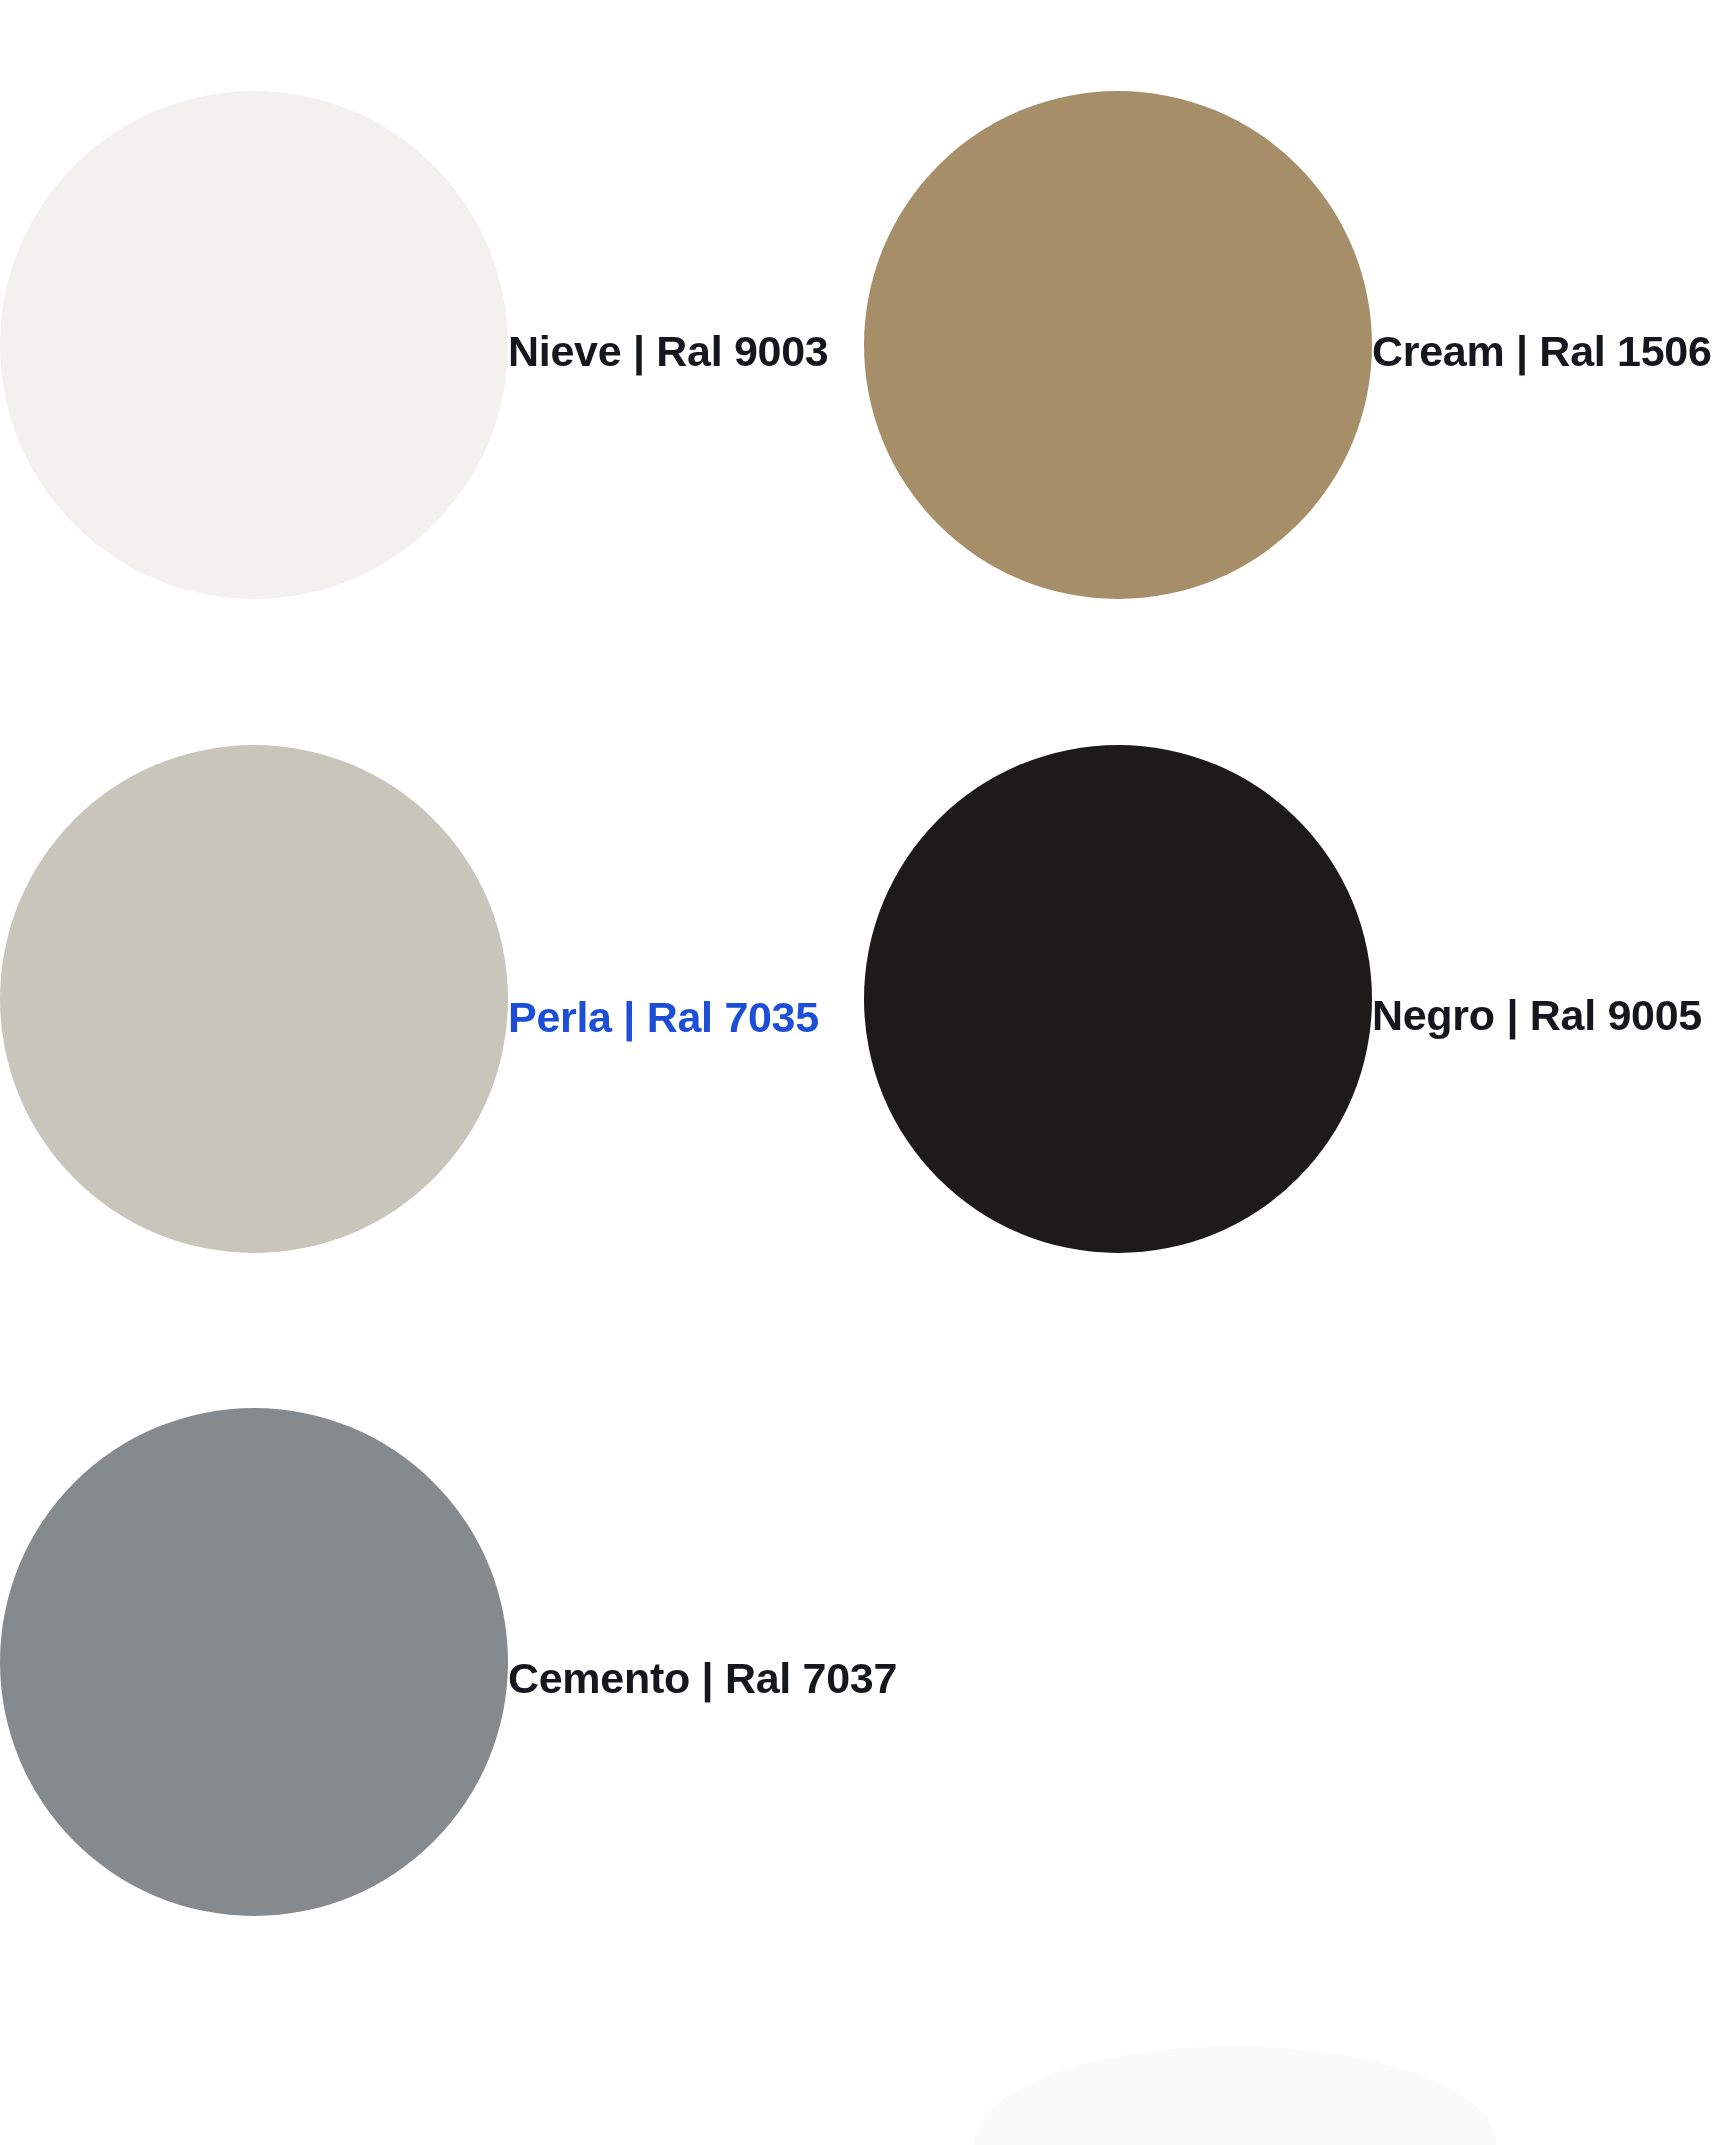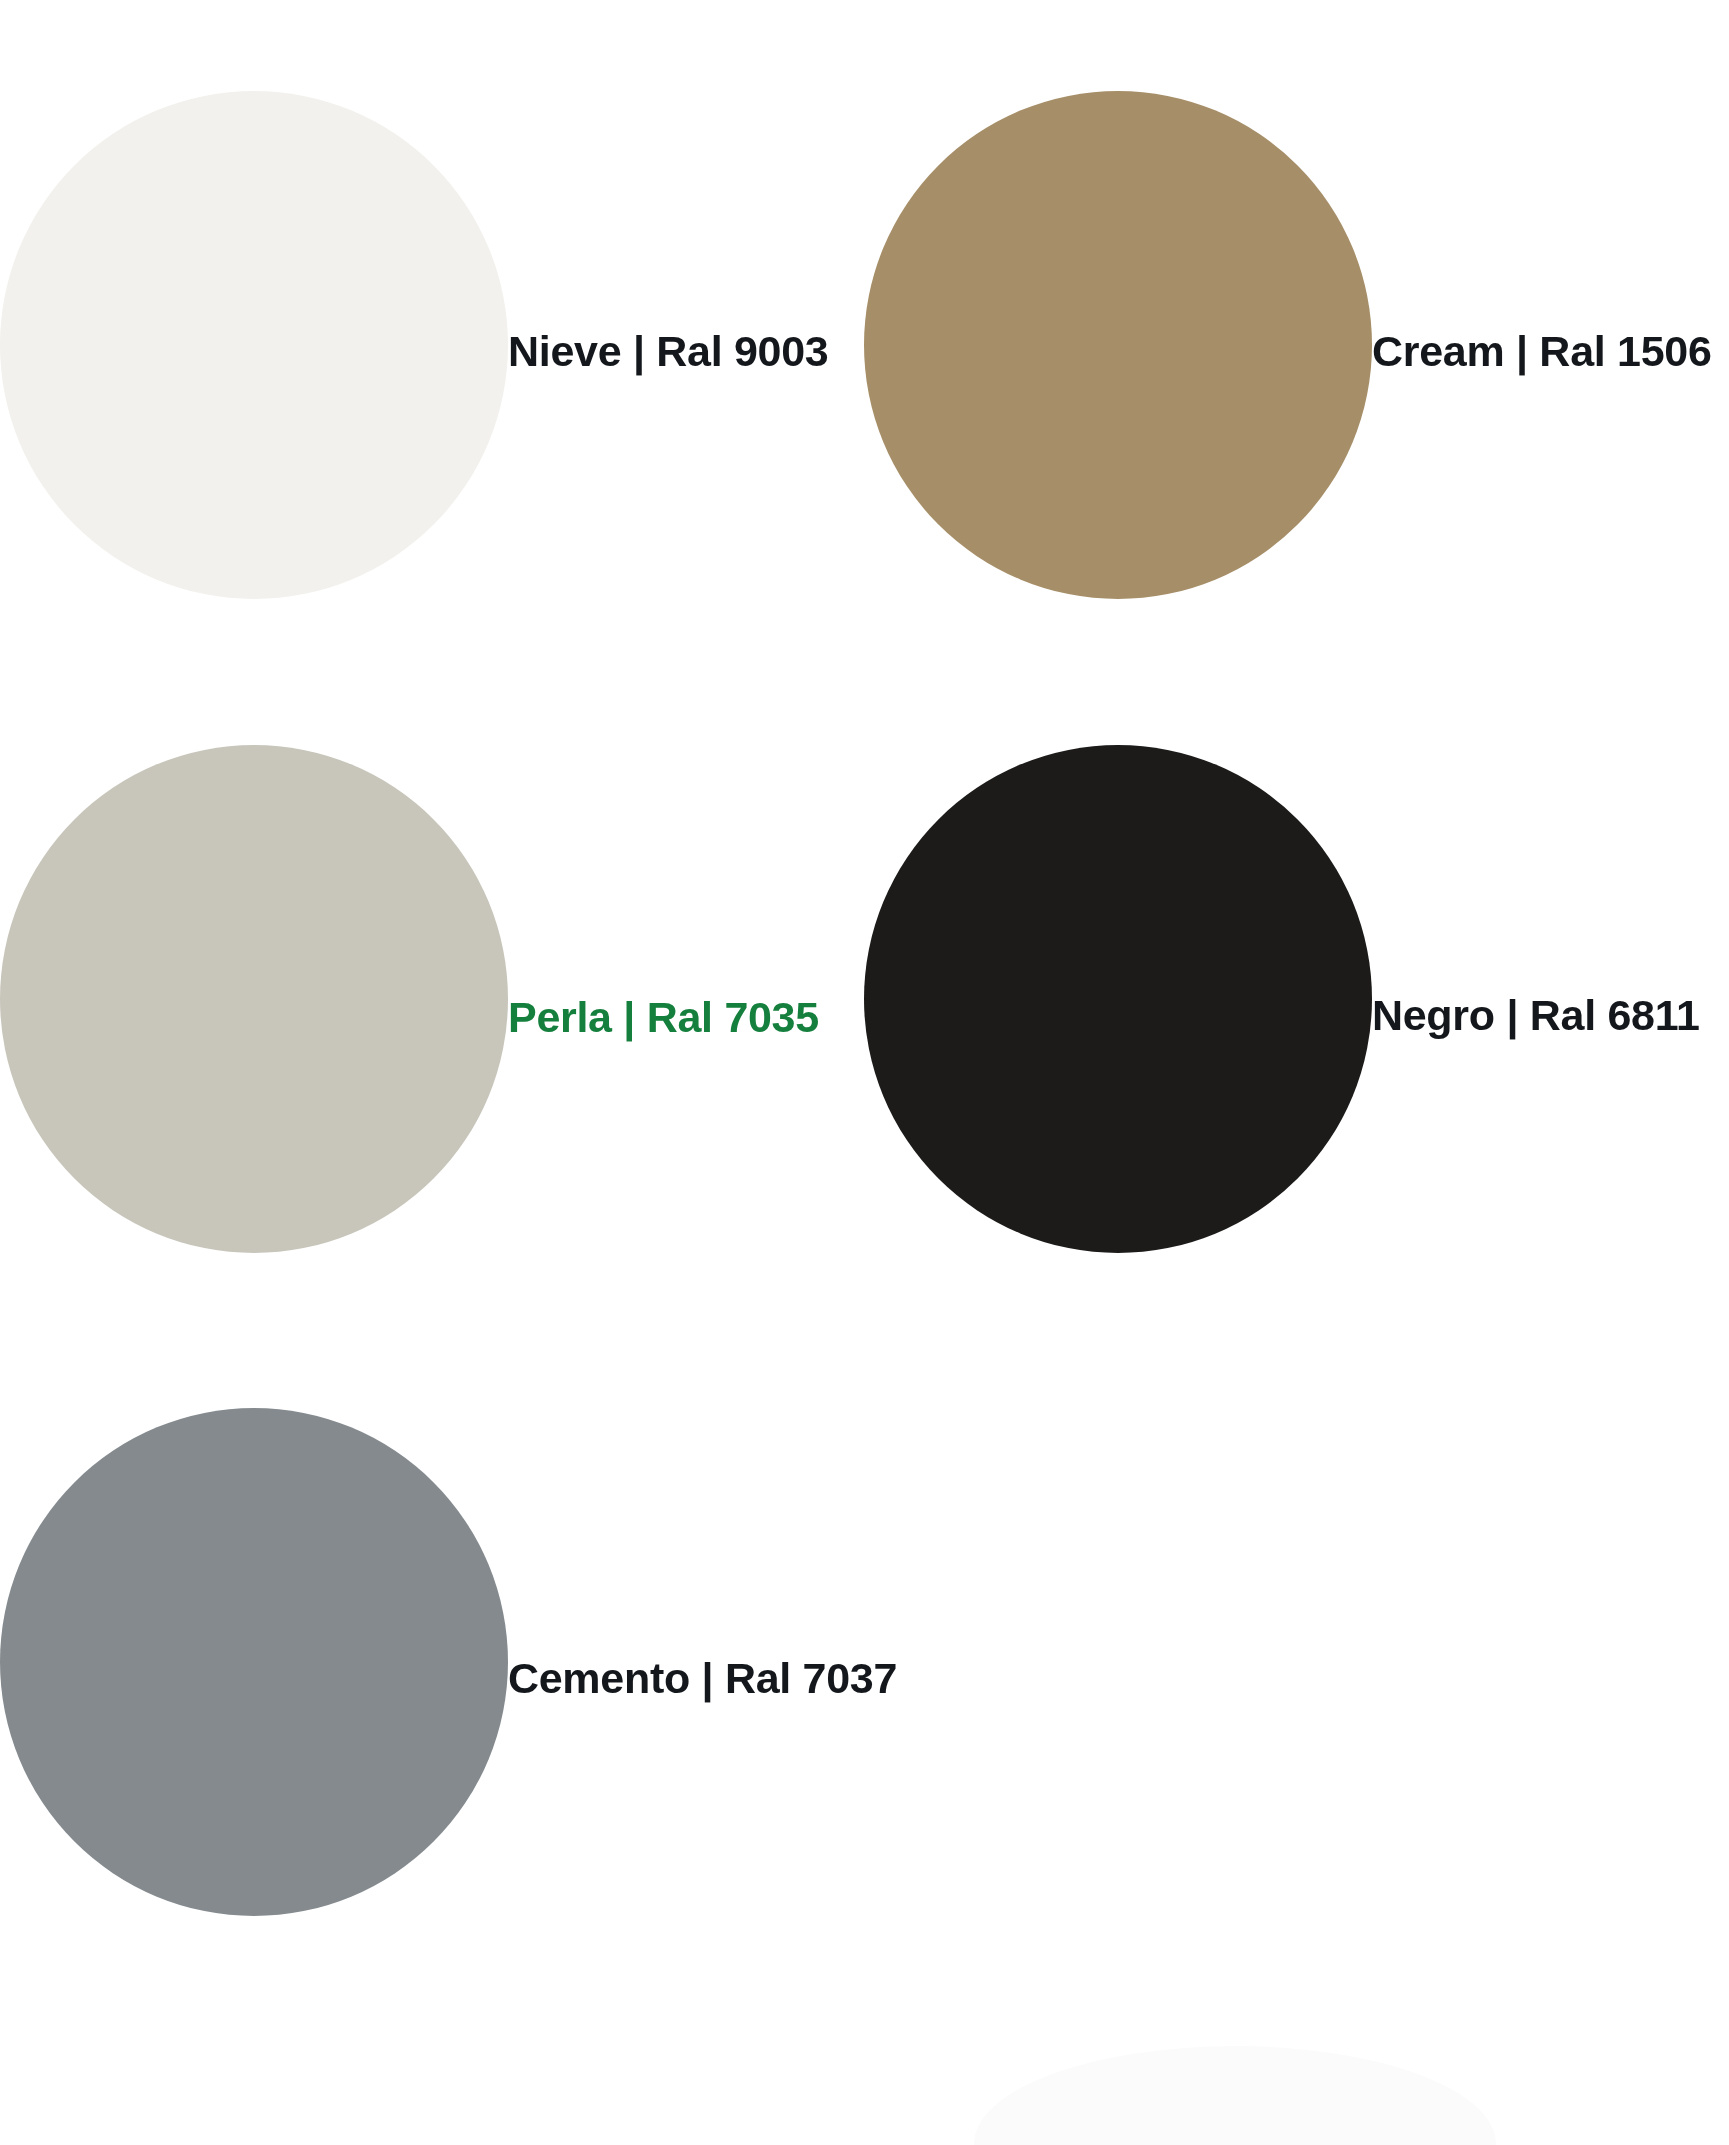--- a/index.html
+++ b/index.html
@@ -96,26 +96,26 @@
     </div>
 
     <div class="swatch-cell row-1">
       <div class="swatch-disc" style="background-color: rgb(166, 143, 104);"></div>
       <div class="swatch-label" style="color: rgb(20, 24, 28);">Cream | Ral 1506</div>
     </div>
 
 
     <div class="swatch-cell row-2">
       <div class="swatch-disc" style="background-color: rgb(200, 198, 187);"></div>
-      <div class="swatch-label" style="color: #15803d;">Perla | Ral 7035</div>
+      <div class="swatch-label" style="color: #1d4ed8;">Perla | Ral 7035</div>
     </div>
 
     <div class="swatch-cell row-3">
       <div class="swatch-disc" style="background-color: rgb(28, 27, 26);"></div>
-      <div class="swatch-label" style="color: rgb(20, 24, 28);">Negro | Ral 6811</div>
+      <div class="swatch-label" style="color: rgb(20, 24, 28);">Negro | Ral 9005</div>
     </div>
 
     <div class="swatch-cell row-3">
       <div class="swatch-disc" style="background-color: rgb(132, 138, 142);"></div>
       <div class="swatch-label" style="color: rgb(20, 24, 28);">Cemento | Ral 7037</div>
     </div>
 
   </div>
 
   <div class="page-artifact"></div>

